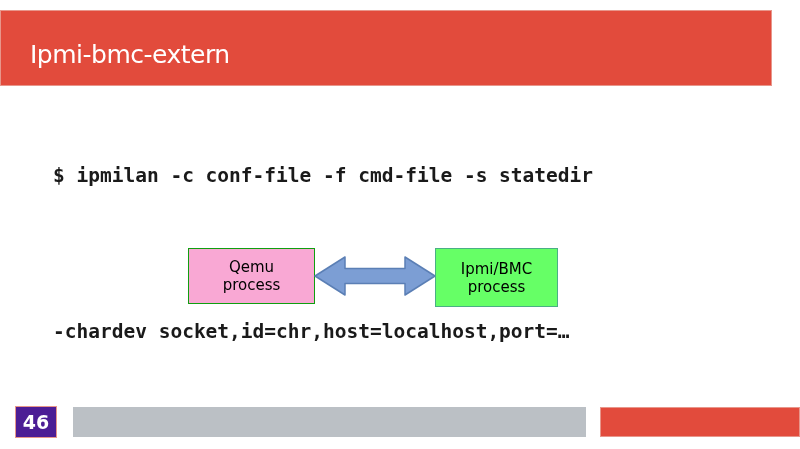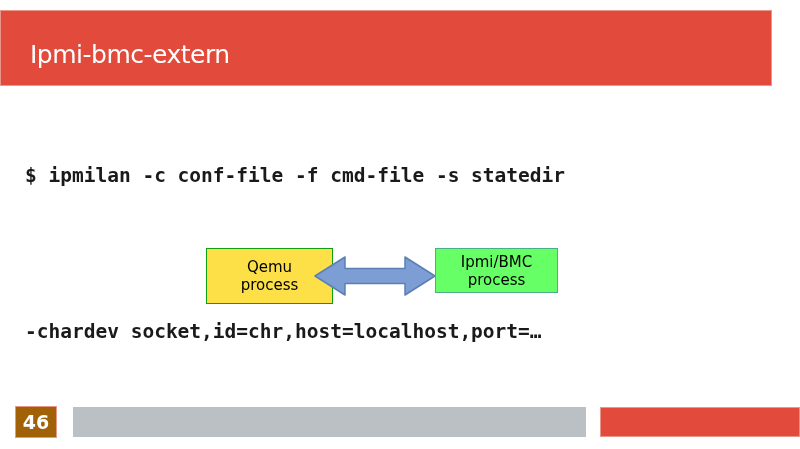--- a/index.html
+++ b/index.html
@@ -29,47 +29,47 @@
 
   
   .code-block{
     position:absolute;left:25px;top:111px;
     font-family:"DejaVu Sans Mono","Liberation Mono",monospace;
     font-weight:bold;
     font-size:19.5px;line-height:26px;
     color:#1a1a1a;
     white-space:pre;
   }
-  .code-line{height:26px;}
+  .code-line{height:26px;margin-left:28px;}
   .code-line.blank{height:26px;}
   .hl{color:#9b3d00;}
 
   
   .diagram{position:absolute;left:0;top:0;width:800px;height:449px;pointer-events:none;}
   .proc-box{
     position:absolute;
     box-sizing:border-box;
     display:flex;flex-direction:column;align-items:center;justify-content:center;
     font-size:15px;line-height:18px;color:#000;
     text-align:center;
   }
   .proc-box.left{
     left:188px;top:248px;width:127px;height:56px;
-    background:#fde047;border:1px solid #0f9f0f;margin-left:18px;
+    background:#f9a8d4;border:1px solid #0f9f0f;
   }
   .proc-box.right{
-    left:435px;top:248px;width:123px;height:45px;
+    left:435px;top:248px;width:123px;height:59px;
     background:#66ff66;border:1px solid #4aae86;
   }
   .arrow-wrap{position:absolute;left:313px;top:254px;width:124px;height:44px;}
 
   
   .page-num-box{
     position:absolute;left:15px;top:406px;width:42px;height:32px;
-    background:#a16207;border:1px solid #e8968b;box-sizing:border-box;
+    background:#4c1d95;border:1px solid #e8968b;box-sizing:border-box;
     display:flex;align-items:center;justify-content:center;
     color:#ffffff;font-size:19px;font-weight:bold;
   }
   .footer-gray-bar{
     position:absolute;left:73px;top:407px;width:513px;height:30px;
     background:#bbc0c5;
   }
   .footer-red-bar{
     position:absolute;left:600px;top:407px;width:200px;height:30px;
     background:#e24b3c;border:1px solid #e8968b;box-sizing:border-box;

